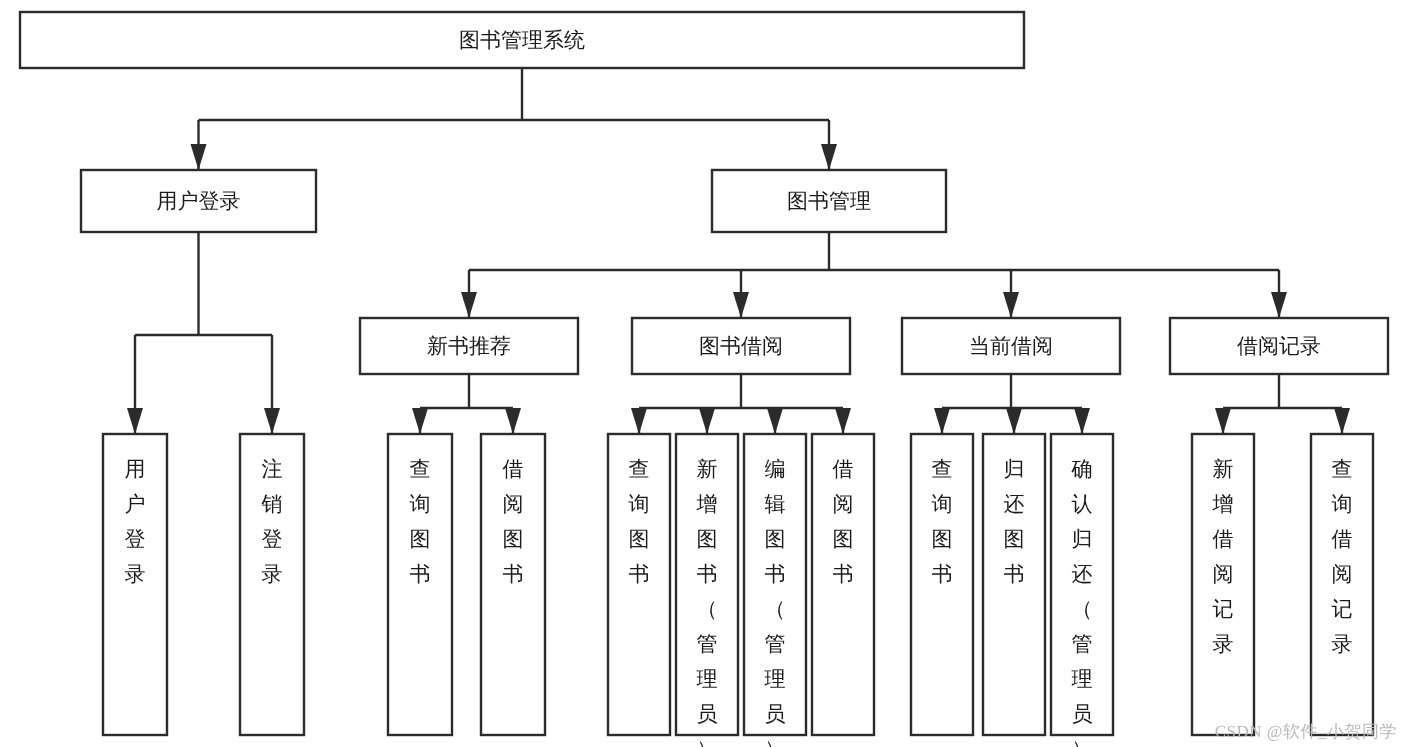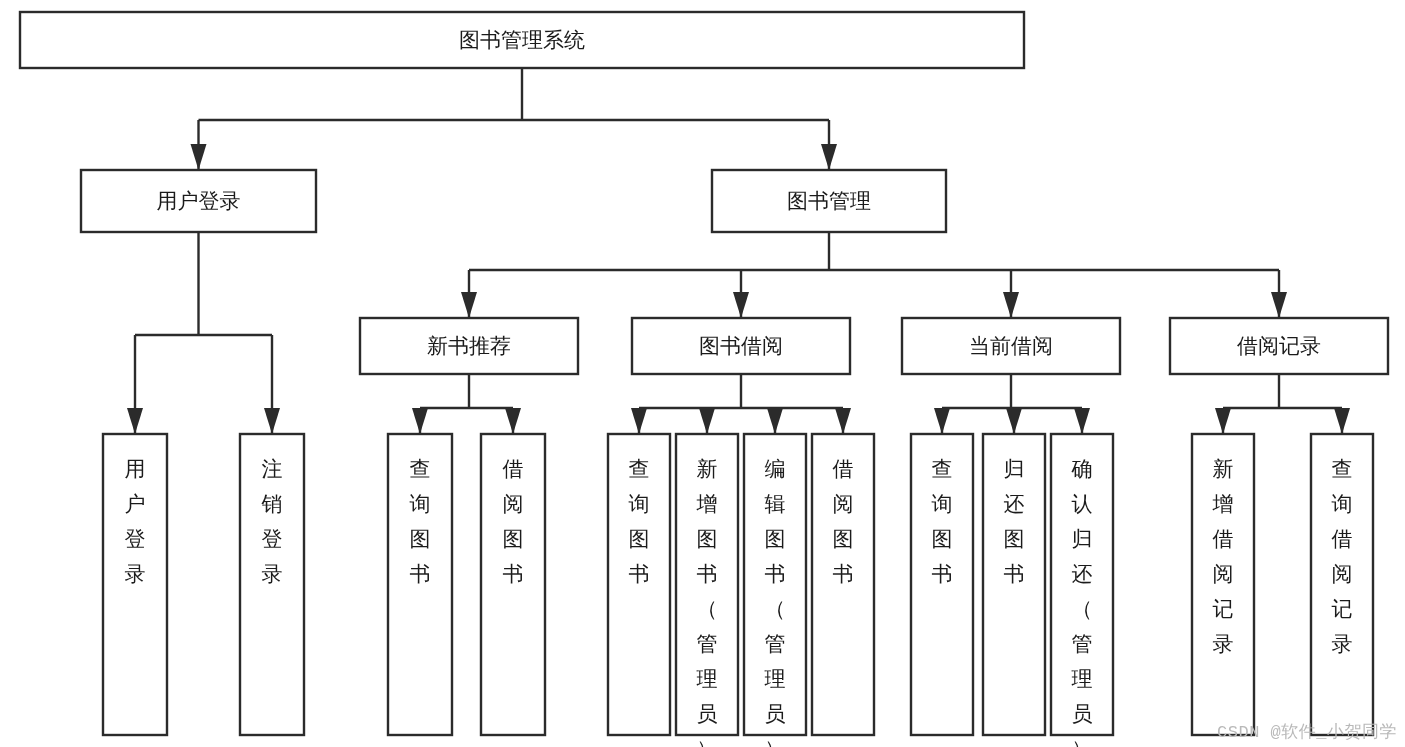--- a/index.html
+++ b/index.html
@@ -47,21 +47,21 @@
     stroke-linecap: butt;
   }
   .arrow-head {
     fill: #2b2b2b;
     stroke: none;
   }
   .watermark {
     position: absolute;
     right: 8px;
     bottom: 4px;
-    font-family: Liberation Mono, monospace;
+    font-family: Liberation Serif, serif;
     font-size: 17px;
     color: #b9b9b9;
     letter-spacing: 0.5px;
     white-space: nowrap;
     user-select: none;
   }
 </style>
 </head>
 <body>
 

